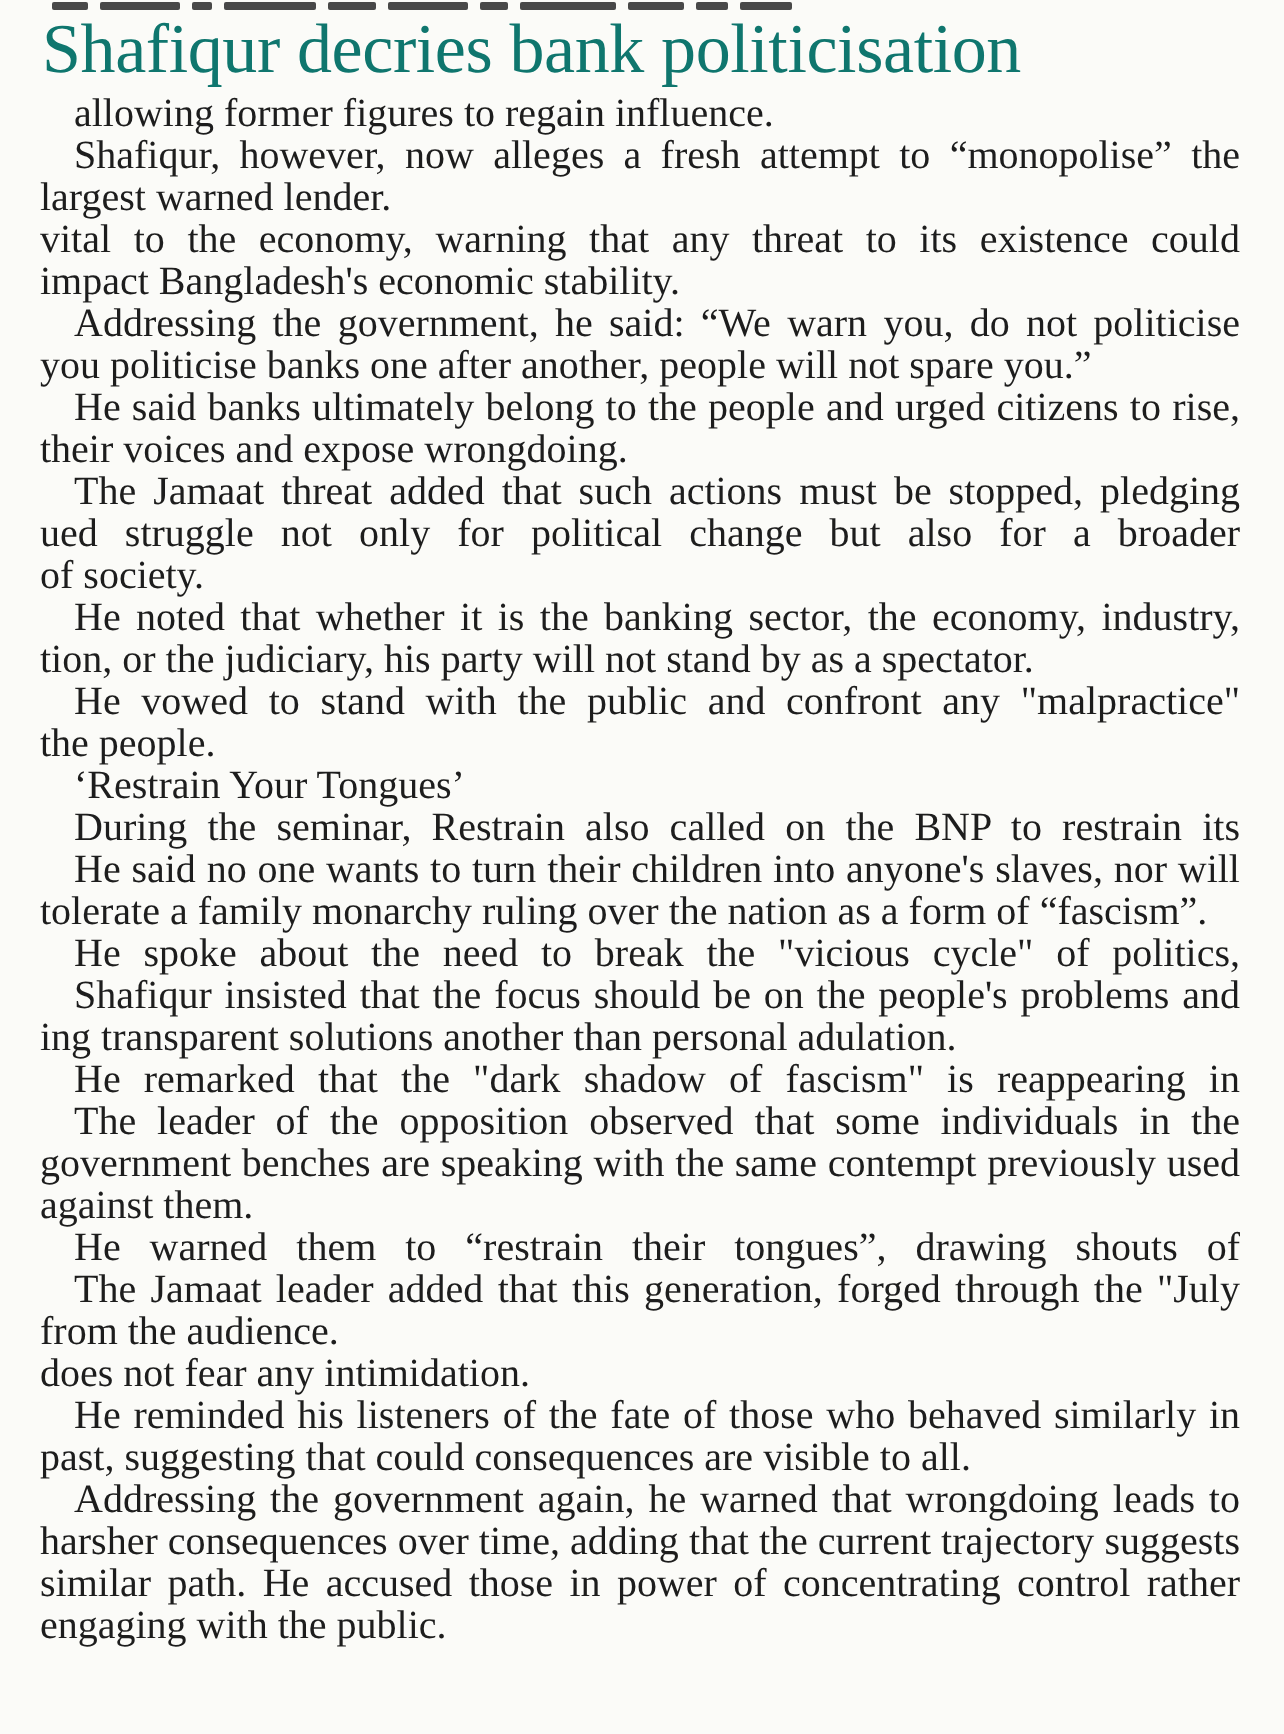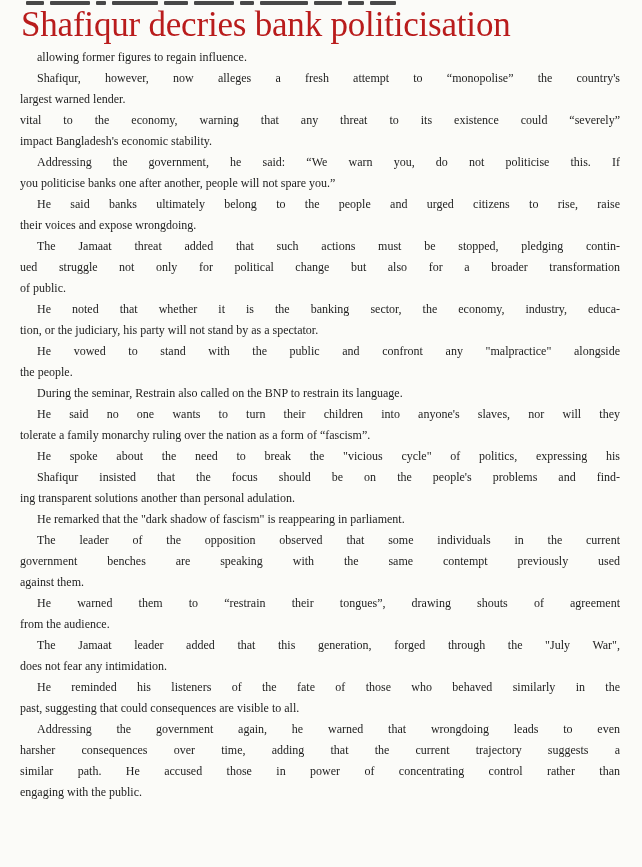--- a/index.html
+++ b/index.html
@@ -25,30 +25,30 @@
     background: #343434;
     border-radius: 1px;
     opacity: 0.9;
   }
   .headline {
     margin: 7px 20px 0 21px;
     font-size: 35px;
     line-height: 36px;
     font-weight: 400;
     letter-spacing: -0.2px;
-    color: #b91c1c;
+    color: #0f766e;
     white-space: nowrap;
   }
   .article-body {
     margin-top: 4px;
     padding: 0 22px 0 20px;
     color: #1d1d1d;
   }
   .line {
-    font-size: 12px;
+    font-size: 20px;
     line-height: 21px;
     height: 21px;
     overflow: hidden;
     text-align: justify;
     text-align-last: justify;
   }
   .line.last { text-align-last: left; }
   .line.first { text-indent: 17px; }
 </style>
 <title>Shafiqur decries bank politicisation</title></head>
@@ -75,38 +75,39 @@
     <div class="line first">Shafiqur, however, now alleges a fresh attempt to “monopolise” the country's</div>
     <div class="line last">largest warned lender.</div>
     <div class="line">vital to the economy, warning that any threat to its existence could “severely”</div>
     <div class="line last">impact Bangladesh's economic stability.</div>
     <div class="line first">Addressing the government, he said: “We warn you, do not politicise this. If</div>
     <div class="line last">you politicise banks one after another, people will not spare you.”</div>
     <div class="line first">He said banks ultimately belong to the people and urged citizens to rise, raise</div>
     <div class="line last">their voices and expose wrongdoing.</div>
     <div class="line first">The Jamaat threat added that such actions must be stopped, pledging contin-</div>
     <div class="line">ued struggle not only for political change but also for a broader transformation</div>
-    <div class="line last">of public.</div>
+    <div class="line last">of society.</div>
     <div class="line first">He noted that whether it is the banking sector, the economy, industry, educa-</div>
     <div class="line last">tion, or the judiciary, his party will not stand by as a spectator.</div>
     <div class="line first">He vowed to stand with the public and confront any "malpractice" alongside</div>
     <div class="line last">the people.</div>
+    <div class="line first last">‘Restrain Your Tongues’</div>
     <div class="line first last">During the seminar, Restrain also called on the BNP to restrain its language.</div>
     <div class="line first">He said no one wants to turn their children into anyone's slaves, nor will they</div>
     <div class="line last">tolerate a family monarchy ruling over the nation as a form of “fascism”.</div>
     <div class="line first">He spoke about the need to break the "vicious cycle" of politics, expressing his</div>
     <div class="line first">Shafiqur insisted that the focus should be on the people's problems and find-</div>
     <div class="line last">ing transparent solutions another than personal adulation.</div>
     <div class="line first last">He remarked that the "dark shadow of fascism" is reappearing in parliament.</div>
     <div class="line first">The leader of the opposition observed that some individuals in the current</div>
     <div class="line">government benches are speaking with the same contempt previously used</div>
     <div class="line last">against them.</div>
     <div class="line first">He warned them to “restrain their tongues”, drawing shouts of agreement</div>
+    <div class="line first">The Jamaat leader added that this generation, forged through the "July War",</div>
     <div class="line last">from the audience.</div>
-    <div class="line first">The Jamaat leader added that this generation, forged through the "July War",</div>
     <div class="line last">does not fear any intimidation.</div>
     <div class="line first">He reminded his listeners of the fate of those who behaved similarly in the</div>
     <div class="line last">past, suggesting that could consequences are visible to all.</div>
     <div class="line first">Addressing the government again, he warned that wrongdoing leads to even</div>
     <div class="line">harsher consequences over time, adding that the current trajectory suggests a</div>
     <div class="line">similar path. He accused those in power of concentrating control rather than</div>
     <div class="line last">engaging with the public.</div>
   </div>
 
 </body></html>

